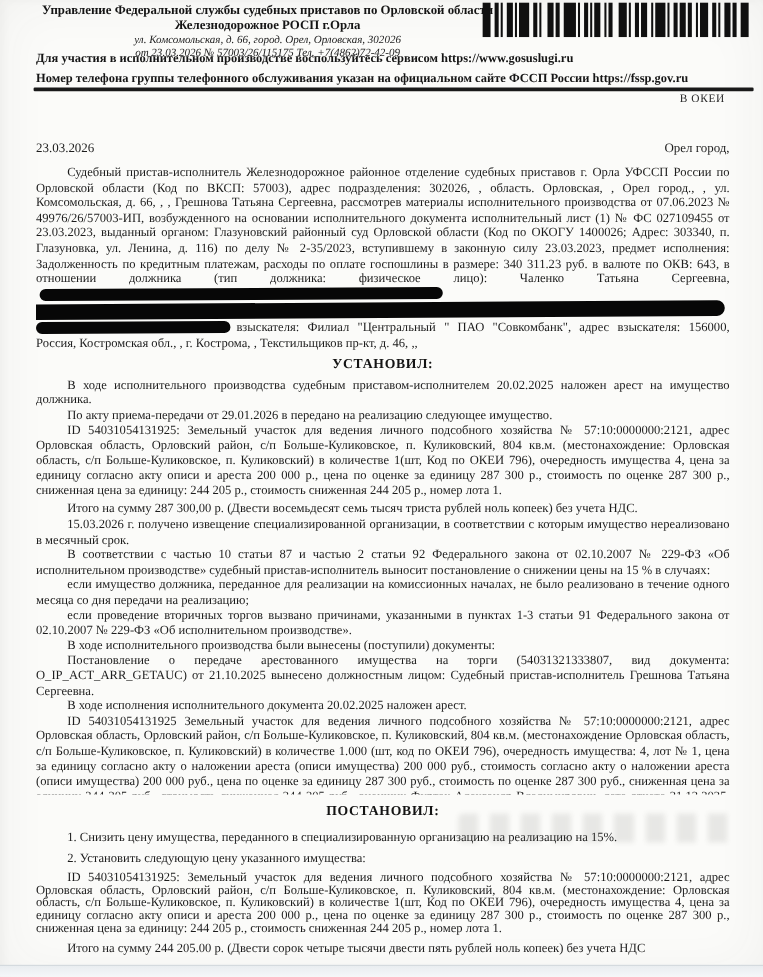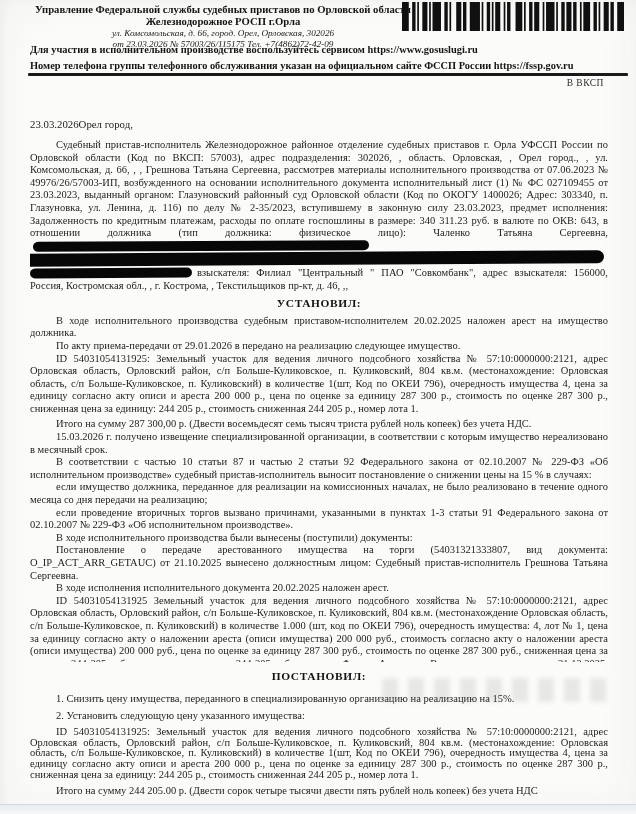--- a/index.html
+++ b/index.html
@@ -40,21 +40,21 @@
     position:absolute;right:32px;top:78px;
     font-size:9.5px;color:#2a2a2a;letter-spacing:.5px;
   }
   
   .doc-title{
     position:absolute;left:30px;top:96px;width:578px;
     text-align:center;font-size:11.4px;color:#161616;
   }
   .dateline{
     position:absolute;left:30px;top:118px;width:578px;
-    font-size:10.8px;display:flex;
+    font-size:10.8px;display:flex;justify-content:space-between;
   }
   
   .body1{
     position:absolute;left:30px;top:139px;width:578px;height:523px;
     overflow:hidden;
     font-size:10.5px;line-height:12.6px;
   }
   .para{margin:0;text-align:justify;text-indent:26px;color:#1d1d1d;}
   .gap-top{margin-top:3px;}
   .center-head{
@@ -141,21 +141,21 @@
           <rect x="119" y="0" width="3" height="30"></rect>
         <rect x="123" y="0" width="2" height="30"></rect>
           <rect x="127" y="0" width="4" height="30"></rect>
       </g>
     </svg>
   </div>
 
   <div class="notice notice1">Для участия в исполнительном производстве воспользуйтесь сервисом https://www.gosuslugi.ru</div>
   <div class="notice notice2">Номер телефона группы телефонного обслуживания указан на официальном сайте ФССП России https://fssp.gov.ru</div>
   <div class="rule"></div>
-  <div class="vdelo">В ВКСП</div>
+  <div class="vdelo">В ОКЕИ</div>
 
   <div class="dateline">
     <span>23.03.2026</span>
     <span>Орел город,</span>
   </div>
 
   <div class="body1">
     <p class="para"><span>Судебный пристав-исполнитель Железнодорожное районное отделение судебных приставов г. Орла УФССП России по Орловской области (Код по ВКСП: 57003), адрес подразделения: 302026, , область. Орловская, , Орел город., , ул. Комсомольская, д. 66, , , Грешнова Татьяна Сергеевна, рассмотрев материалы исполнительного производства от 07.06.2023 № 49976/26/57003-ИП, возбужденного на основании исполнительного документа исполнительный лист (1) № ФС 027109455 от 23.03.2023, выданный органом: Глазуновский районный суд Орловской области (Код по ОКОГУ 1400026; Адрес: 303340, п. Глазуновка, ул. Ленина, д. 116) по делу № 2-35/2023, вступившему в законную силу 23.03.2023, предмет исполнения: Задолженность по кредитным платежам, расходы по оплате госпошлины в размере: 340 311.23 руб. в валюте по ОКВ: 643, в отношении должника (тип должника: физическое лицо): Чаленко Татьяна Сергеевна,</span>
       <span class="redact redact-a"></span>
       <span class="redact redact-b"></span>

